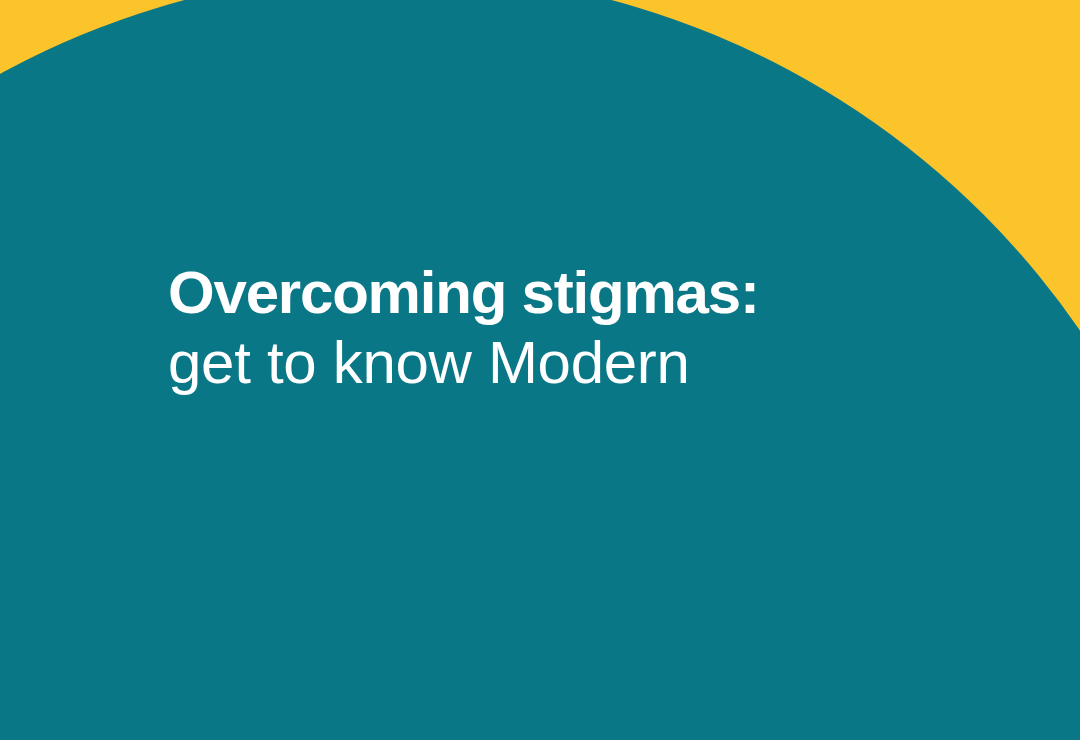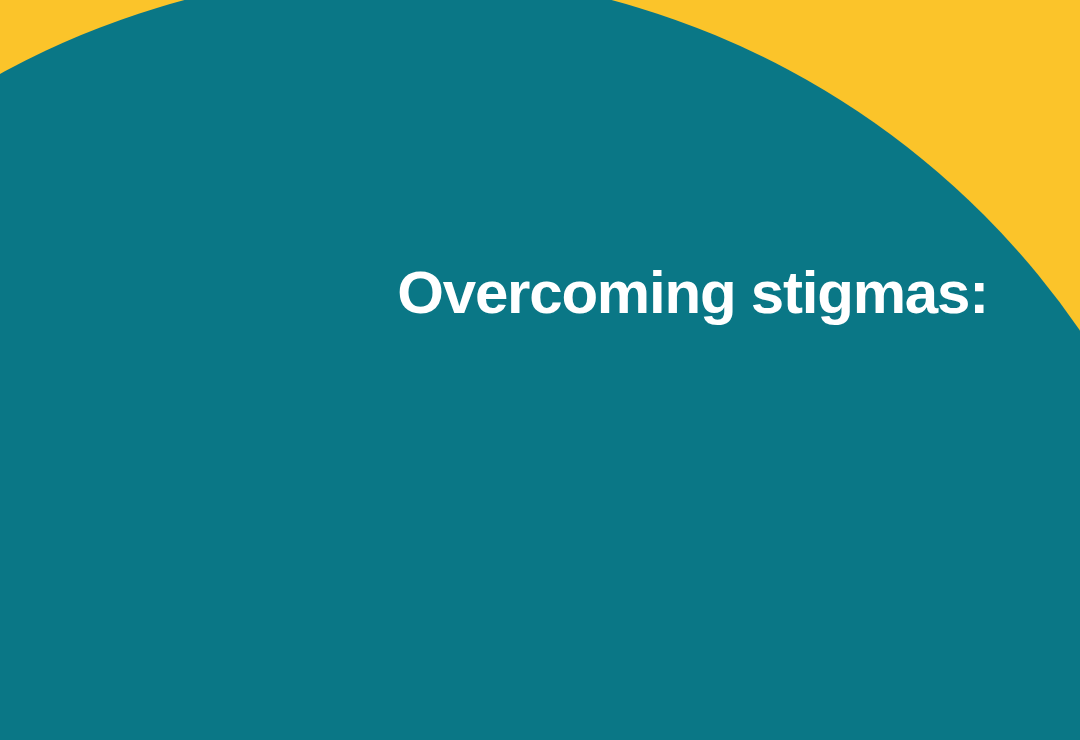--- a/index.html
+++ b/index.html
@@ -45,30 +45,30 @@
     white-space: nowrap;
   }
 
   #headline .ln {
     display: block;
   }
 
   #headline .ln.bold {
     font-weight: 700;
     letter-spacing: -1.2px;
-    text-align: right;
   }
 </style>
 </head>
 <body>
 
 <div id="slide">
 
   <svg id="bg-svg" viewBox="0 0 1080 740" preserveAspectRatio="none">
     <rect x="0" y="0" width="1080" height="740" fill="#FBC42A"></rect>
     <circle cx="398" cy="800" r="828" fill="#0A7786"></circle>
   </svg>
 
   <h1 id="headline">
     <span class="ln bold">Overcoming stigmas:</span>
+    <span class="ln">get to know Modern</span>
   </h1>
 
 </div>
 
 </body></html>

